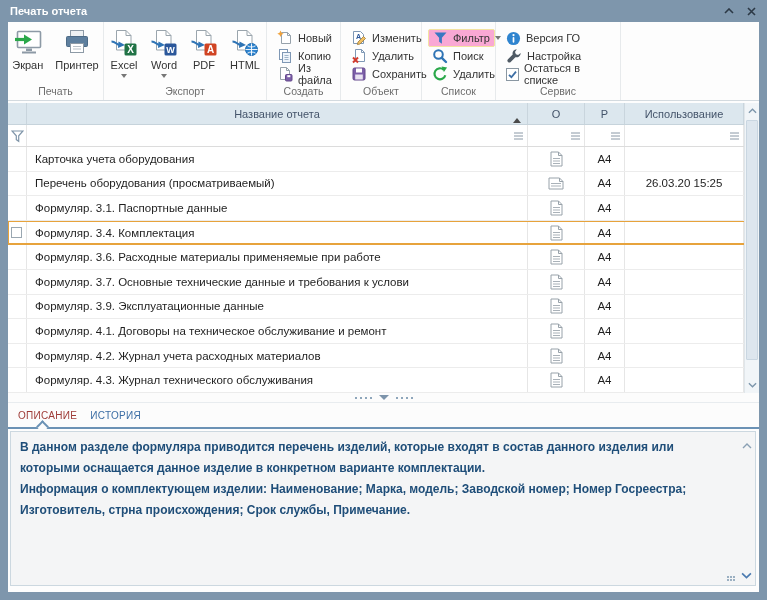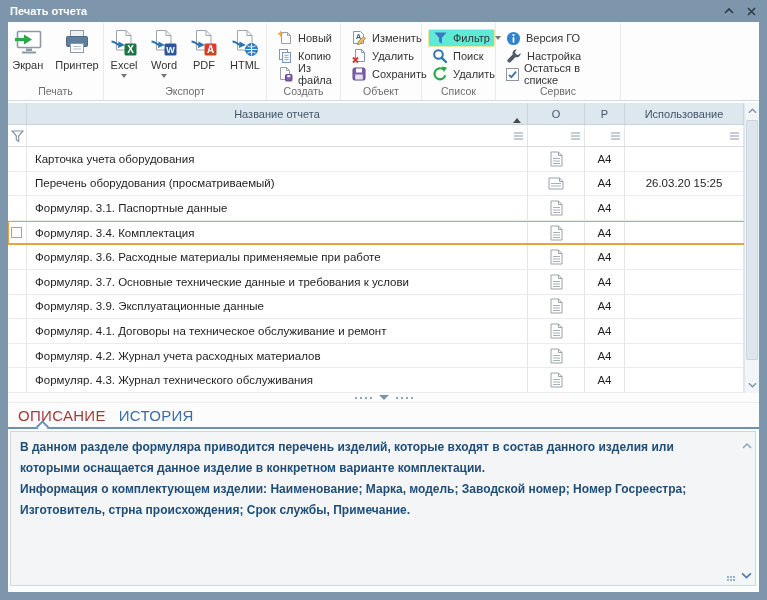--- a/index.html
+++ b/index.html
@@ -16,21 +16,21 @@
   .rgroup{display:flex;flex-direction:column;border-right:1px solid #e7eaec;}
   .rg-body{flex:1;display:flex;padding-top:5px;}
   .rg-body.big{align-items:flex-start;justify-content:center;gap:2px;}
   .rg-body.small{flex-direction:column;gap:0;padding-left:6px;padding-top:7px;}
   .rg-label{height:16px;text-align:center;font-size:10.5px;color:#6d6d6d;line-height:14px;}
   .bigbtn{display:flex;flex-direction:column;align-items:center;padding:2px 5px;font-size:11px;color:#333;cursor:default;}
   .bigbtn .blabel{margin-top:2px;line-height:13px;}
   .caret-down{width:0;height:0;border-left:3px solid transparent;border-right:3px solid transparent;border-top:4px solid #777;margin-top:2px;}
   .smallbtn{display:flex;align-items:center;gap:5px;height:18px;font-size:11px;color:#333;cursor:default;padding:0 4px;border-radius:2px;}
   .smallbtn svg{flex:0 0 auto;}
-  .smallbtn.highlight{background:#5eead4;border:1px solid #f3e3a1;}
+  .smallbtn.highlight{background:#f9a8d4;border:1px solid #f3e3a1;}
   .filler{flex:1;}
 
   
   .grid{position:absolute;left:0;top:81px;width:751px;height:290px;background:#fff;}
   .grid-inner{position:absolute;left:0;top:0;width:736px;height:326px;}
   .ghead{display:flex;height:22px;background:#dce7ee;border-bottom:1px solid #c6d3db;}
   .ghead .cell{display:flex;align-items:center;justify-content:center;font-size:11px;color:#44546a;border-right:1px solid #c9d5dd;position:relative;}
   .gfilter{display:flex;height:22px;background:#fff;border-bottom:1px solid #dcdcdc;}
   .gfilter .cell{position:relative;border-right:1px solid #e6e6e6;}
   .menu-glyph{position:absolute;right:4px;top:50%;transform:translateY(-50%);}
@@ -58,21 +58,21 @@
 
   
   .splitter{position:absolute;left:0;top:371px;width:751px;height:10px;background:#fcfcfc;display:flex;align-items:center;justify-content:center;gap:7px;border-bottom:1px solid #e8ecef;}
   .dots{display:flex;gap:3px;}
   .dots i{width:2px;height:2px;background:#8ea6bb;}
   .split-tri{width:0;height:0;border-left:5px solid transparent;border-right:5px solid transparent;border-top:5px solid #7d94ab;}
 
   
   .tabs{position:absolute;left:0;top:381px;width:751px;height:26px;background:#fcfcfc;}
   .tabs-row{display:flex;gap:13px;padding-left:10px;height:24px;align-items:center;}
-  .tab{font-size:15px;letter-spacing:.3px;cursor:default;}
+  .tab{font-size:10px;letter-spacing:.3px;cursor:default;}
   .tab.active{color:#9e3b37;}
   .tab.inactive{color:#3c6ea5;}
   .tab-underline{position:absolute;left:0;right:0;top:24px;height:2px;background:#6b92b5;}
   .tab-caret{position:absolute;left:30px;top:19px;width:9px;height:9px;background:#fcfcfc;border-left:2px solid #6b92b5;border-top:2px solid #6b92b5;transform:rotate(45deg);}
 
   
   .desc{position:absolute;left:2px;top:409px;width:746px;height:155px;background:#f4f5f6;border:1px solid #ccd8e0;}
   .desc-text{padding:5px 26px 5px 9px;color:#1f4e79;font-size:12px;font-weight:bold;line-height:21px;}
   .desc-text p{margin:0;}
   .desc-up{position:absolute;right:3px;top:3px;}

